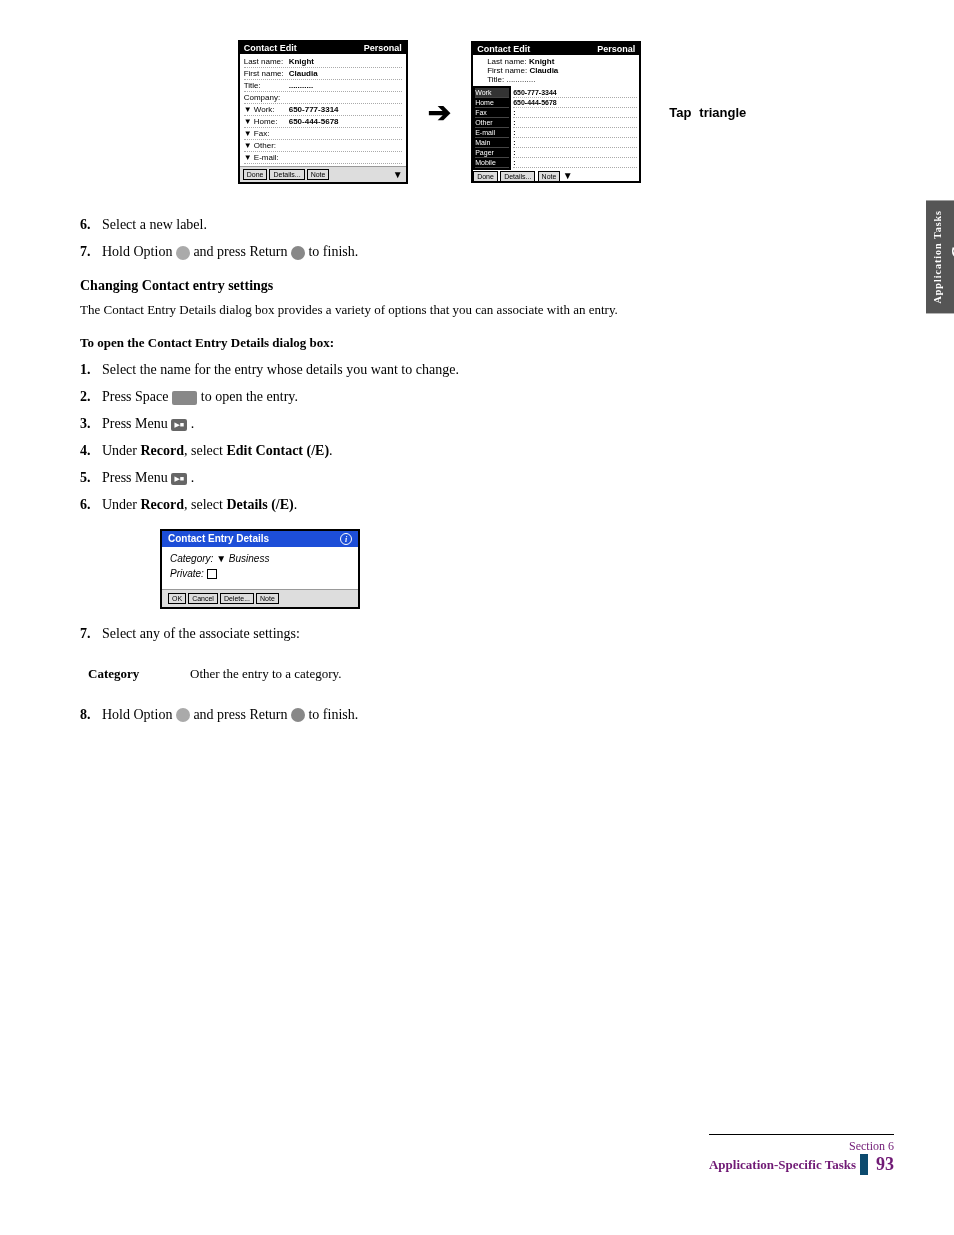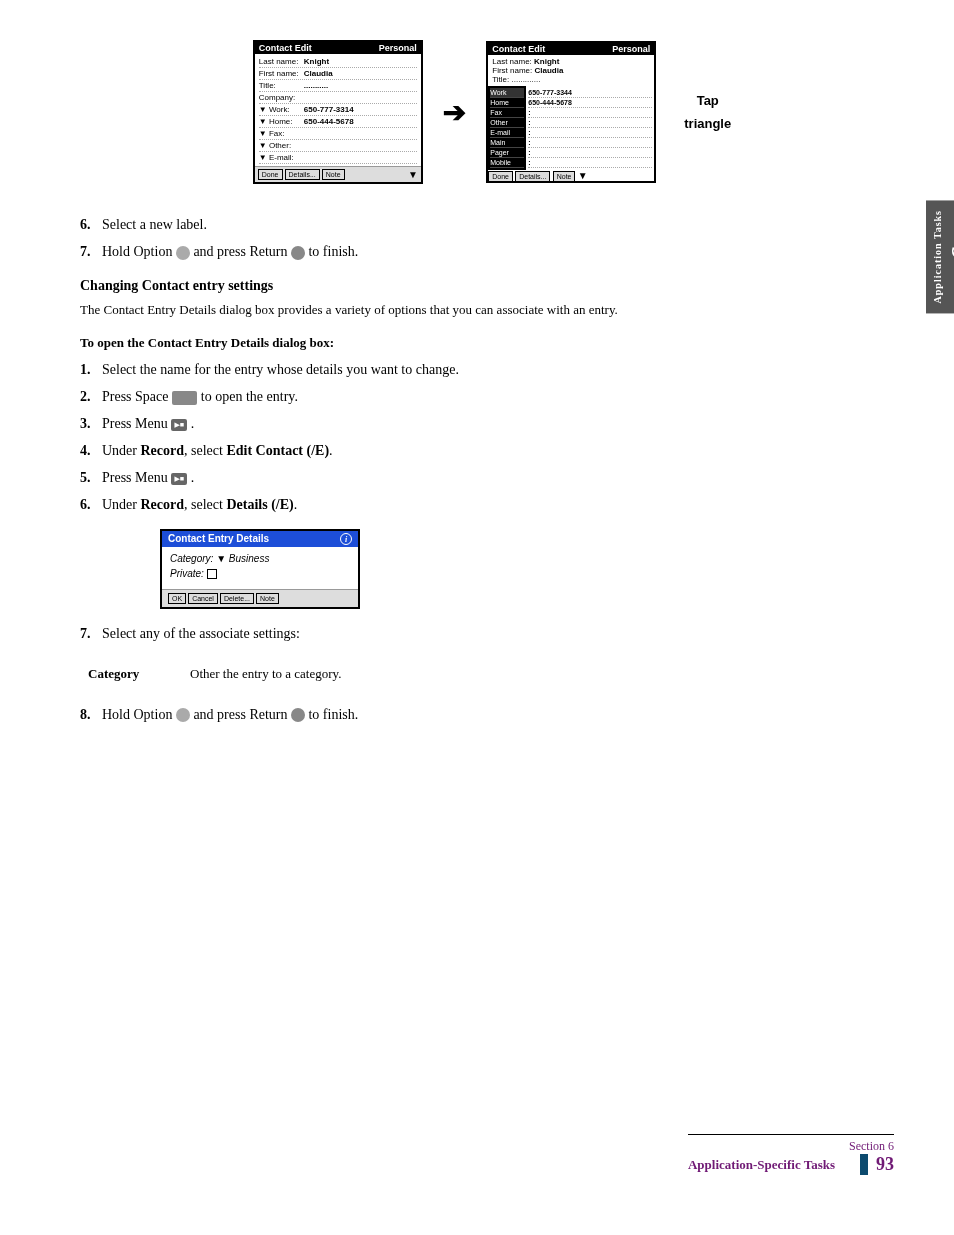--- a/index.html
+++ b/index.html
@@ -435,21 +435,21 @@
       <div style="display:flex; flex-direction:column; align-items:center;">
         <span class="arrow-right">➔</span>
       </div>
 
       <div class="contact-screen-expanded">
         <div class="screen-title-bar">
           <span>Contact Edit</span>
           <span>Personal</span>
         </div>
 
-        <div style="background:#fff; padding: 2px 4px;">
+        <div style="background:#fff; padding: 2px 14px;">
           <div class="field-row">
             <span style="font-size:8px; min-width:45px;">Last name:</span>
             <span style="font-weight:bold; font-size:8px;">Knight</span>
           </div>
           <div class="field-row">
             <span style="font-size:8px; min-width:45px;">First name:</span>
             <span style="font-weight:bold; font-size:8px;">Claudia</span>
           </div>
           <div class="field-row">
             <span style="font-size:8px; min-width:45px;">Title:</span>
@@ -479,21 +479,21 @@
           </div>
         </div>
         <div class="screen-footer">
           <span class="screen-btn">Done</span>
           <span class="screen-btn">Details...</span>
           <span class="screen-btn">Note</span>
           <span style="margin-left:auto; font-size:10px;">▼</span>
         </div>
       </div>
 
-      <div style="display:flex; flex-direction:column; align-items:center; margin-left:8px;gap:8px;">
+      <div style="display:flex; flex-direction:row; align-items:center; margin-left:8px;gap:8px;">
         <div class="tap-label">Tap</div>
         <div class="tap-label">triangle</div>
       </div>
 
     </div>
 
     <ol class="num-list">
       <li>
         <span class="num">6.</span>
         <span class="content">Select a new label.</span>
@@ -584,20 +584,20 @@
         <span class="content">
           Hold Option <span class="circle-icon"></span> and press Return <span class="circle-icon" style="background:#888;"></span> to finish.
         </span>
       </li>
     </ol>
 
     <div class="page-footer">
       <div class="page-section">
         <span>Section 6</span>
       </div>
-      <div style="display:flex; align-items:center; gap:25px;">
+      <div style="display:flex; align-items:center; gap:4px;">
         <span class="page-title">Application-Specific Tasks</span>
         <span style="font-size:18px; font-weight:bold; border-left:8px solid #0c4a6e; padding-left:8px;">93</span>
       </div>
     </div>
 
   </div>
 </div>
 
 </body></html>

